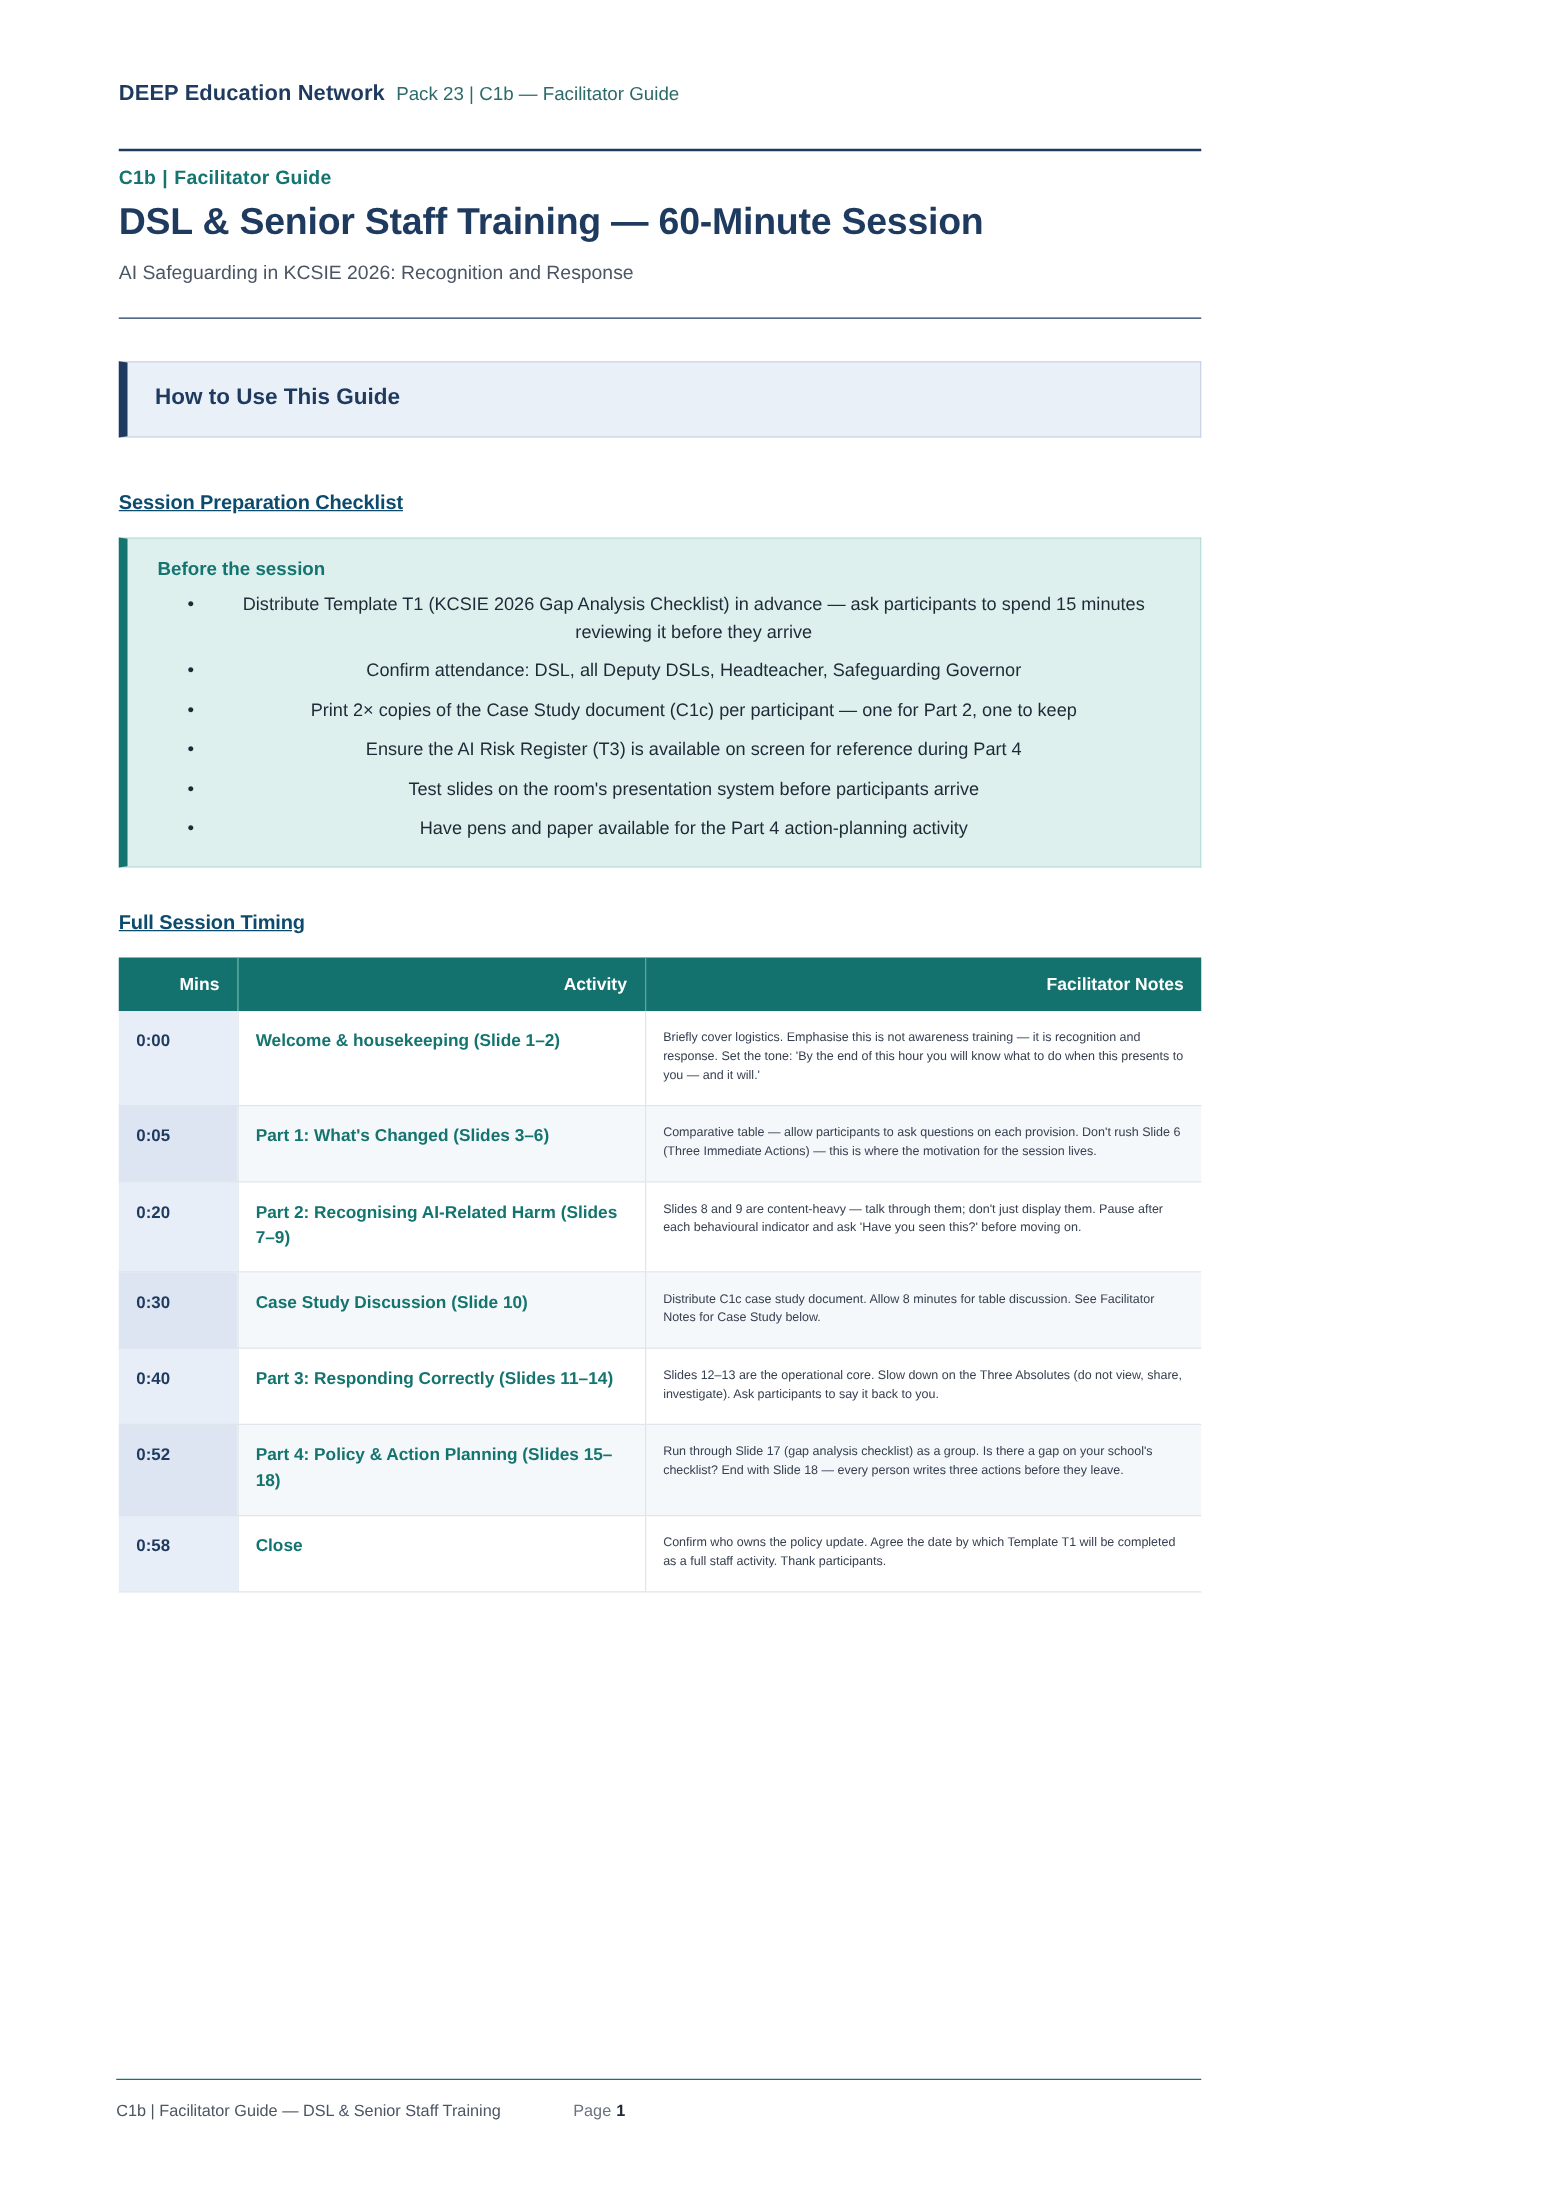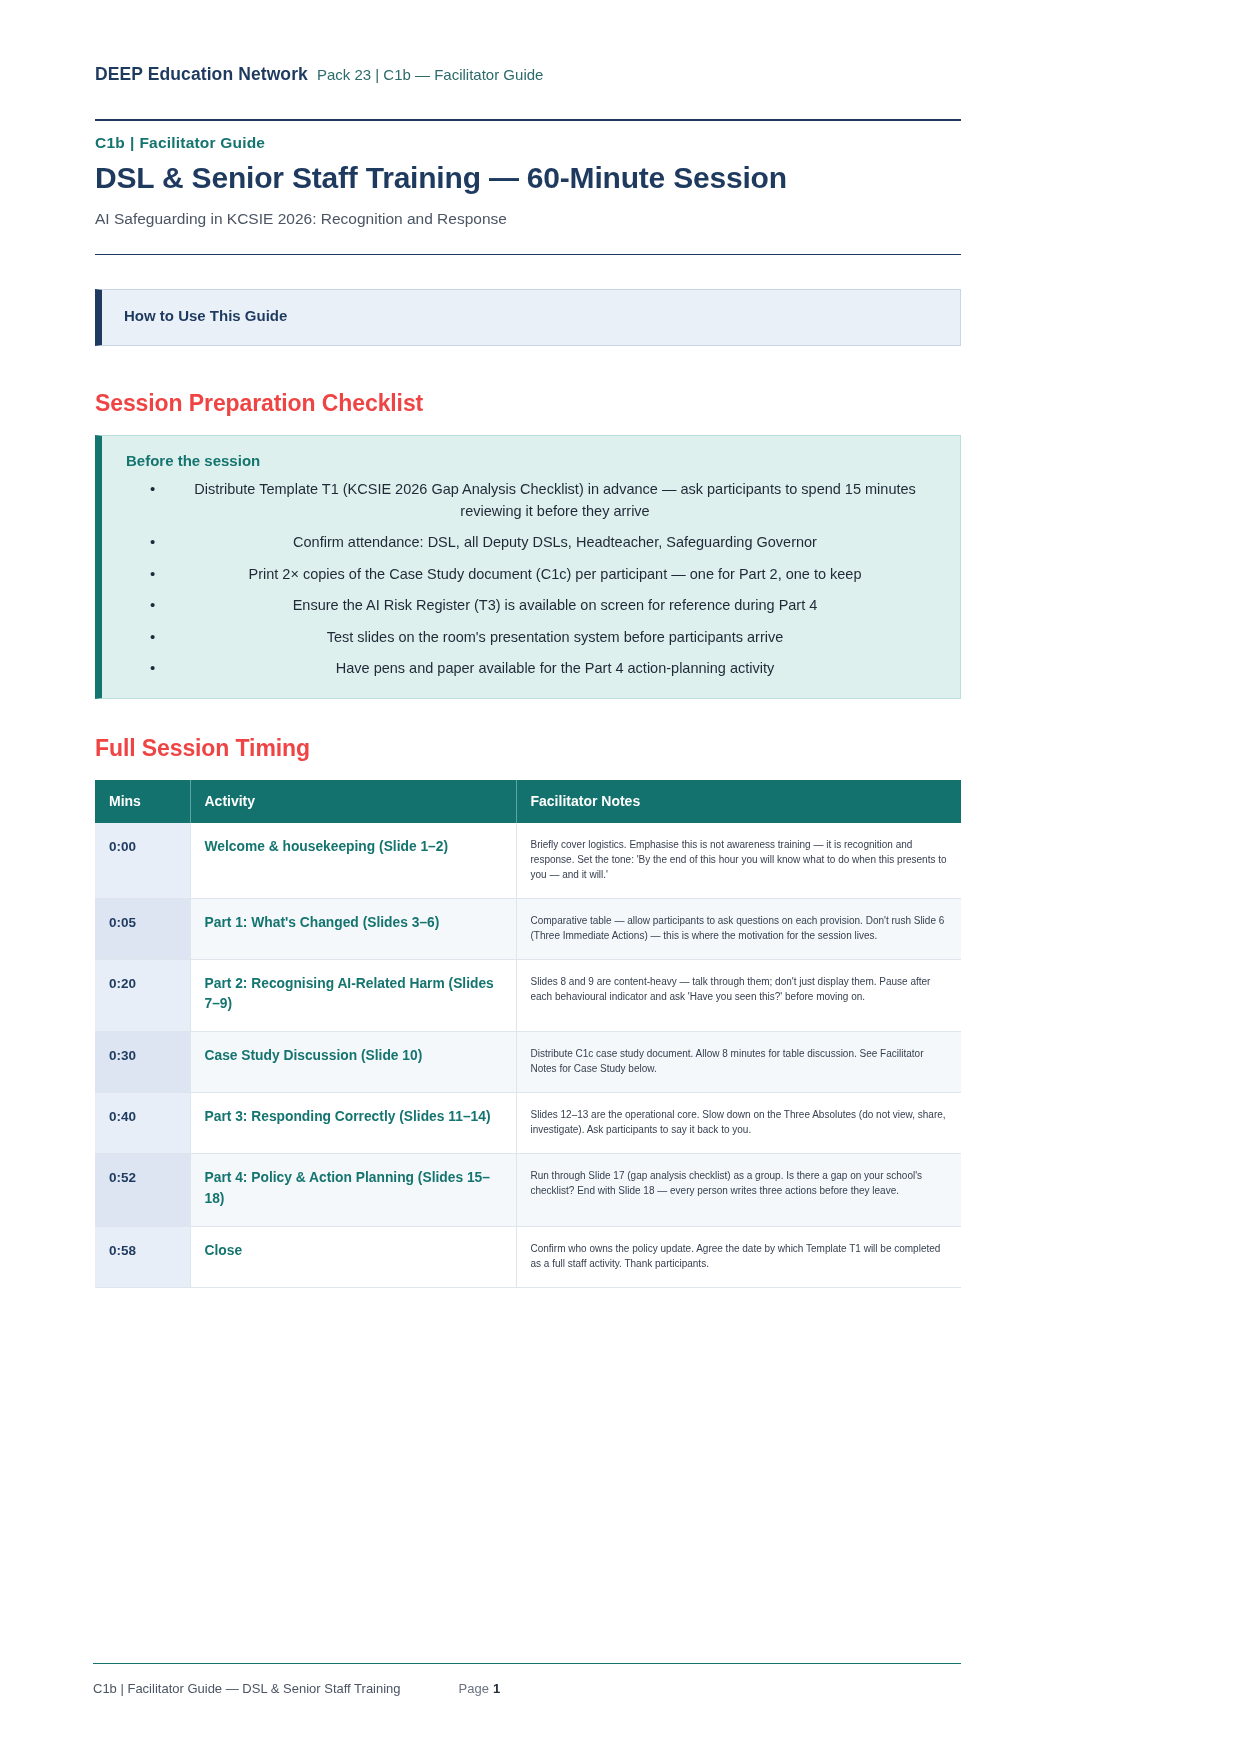--- a/index.html
+++ b/index.html
@@ -79,32 +79,33 @@
   .callout {
     border-left: 7px solid #1e3a5f;
     border-top: 1px solid #c9d4e4;
     border-right: 1px solid #c9d4e4;
     border-bottom: 1px solid #c9d4e4;
     background: #eaf0f8;
     padding: 17px 22px 21px 22px;
     margin-bottom: 44px;
   }
   .callout-title {
-    font-size: 15px;
+    font-size: 18px;
     font-weight: 700;
     color: #1e3a5f;
   }
 
   
   .section-heading {
-    font-size: 23px;
-    font-weight: 700;
-    color: #ef4444;
+    font-size: 16px;
+    font-weight: 700;
+    color: #0c4a6e;
     letter-spacing: -0.1px;
     margin-bottom: 18px;
+    text-decoration: underline;
   }
 
   
   .checklist {
     border-left: 7px solid #14746f;
     border-top: 1px solid #b9dedb;
     border-right: 1px solid #b9dedb;
     border-bottom: 1px solid #b9dedb;
     background: #ddf0ed;
     padding: 16px 24px 18px 24px;
@@ -148,21 +149,21 @@
   }
   table.timing col.c-mins     { width: 95px; }
   table.timing col.c-activity { width: 326px; }
   table.timing col.c-notes    { width: auto; }
 
   table.timing thead th {
     background: #13726e;
     color: #ffffff;
     font-size: 14px;
     font-weight: 700;
-    text-align: left;
+    text-align: right;
     padding: 13px 14px 14px 14px;
     border-right: 1px solid #5ca6a2;
     vertical-align: top;
   }
   table.timing thead th:last-child { border-right: none; }
 
   table.timing td {
     font-size: 10px;
     line-height: 1.5;
     vertical-align: top;

